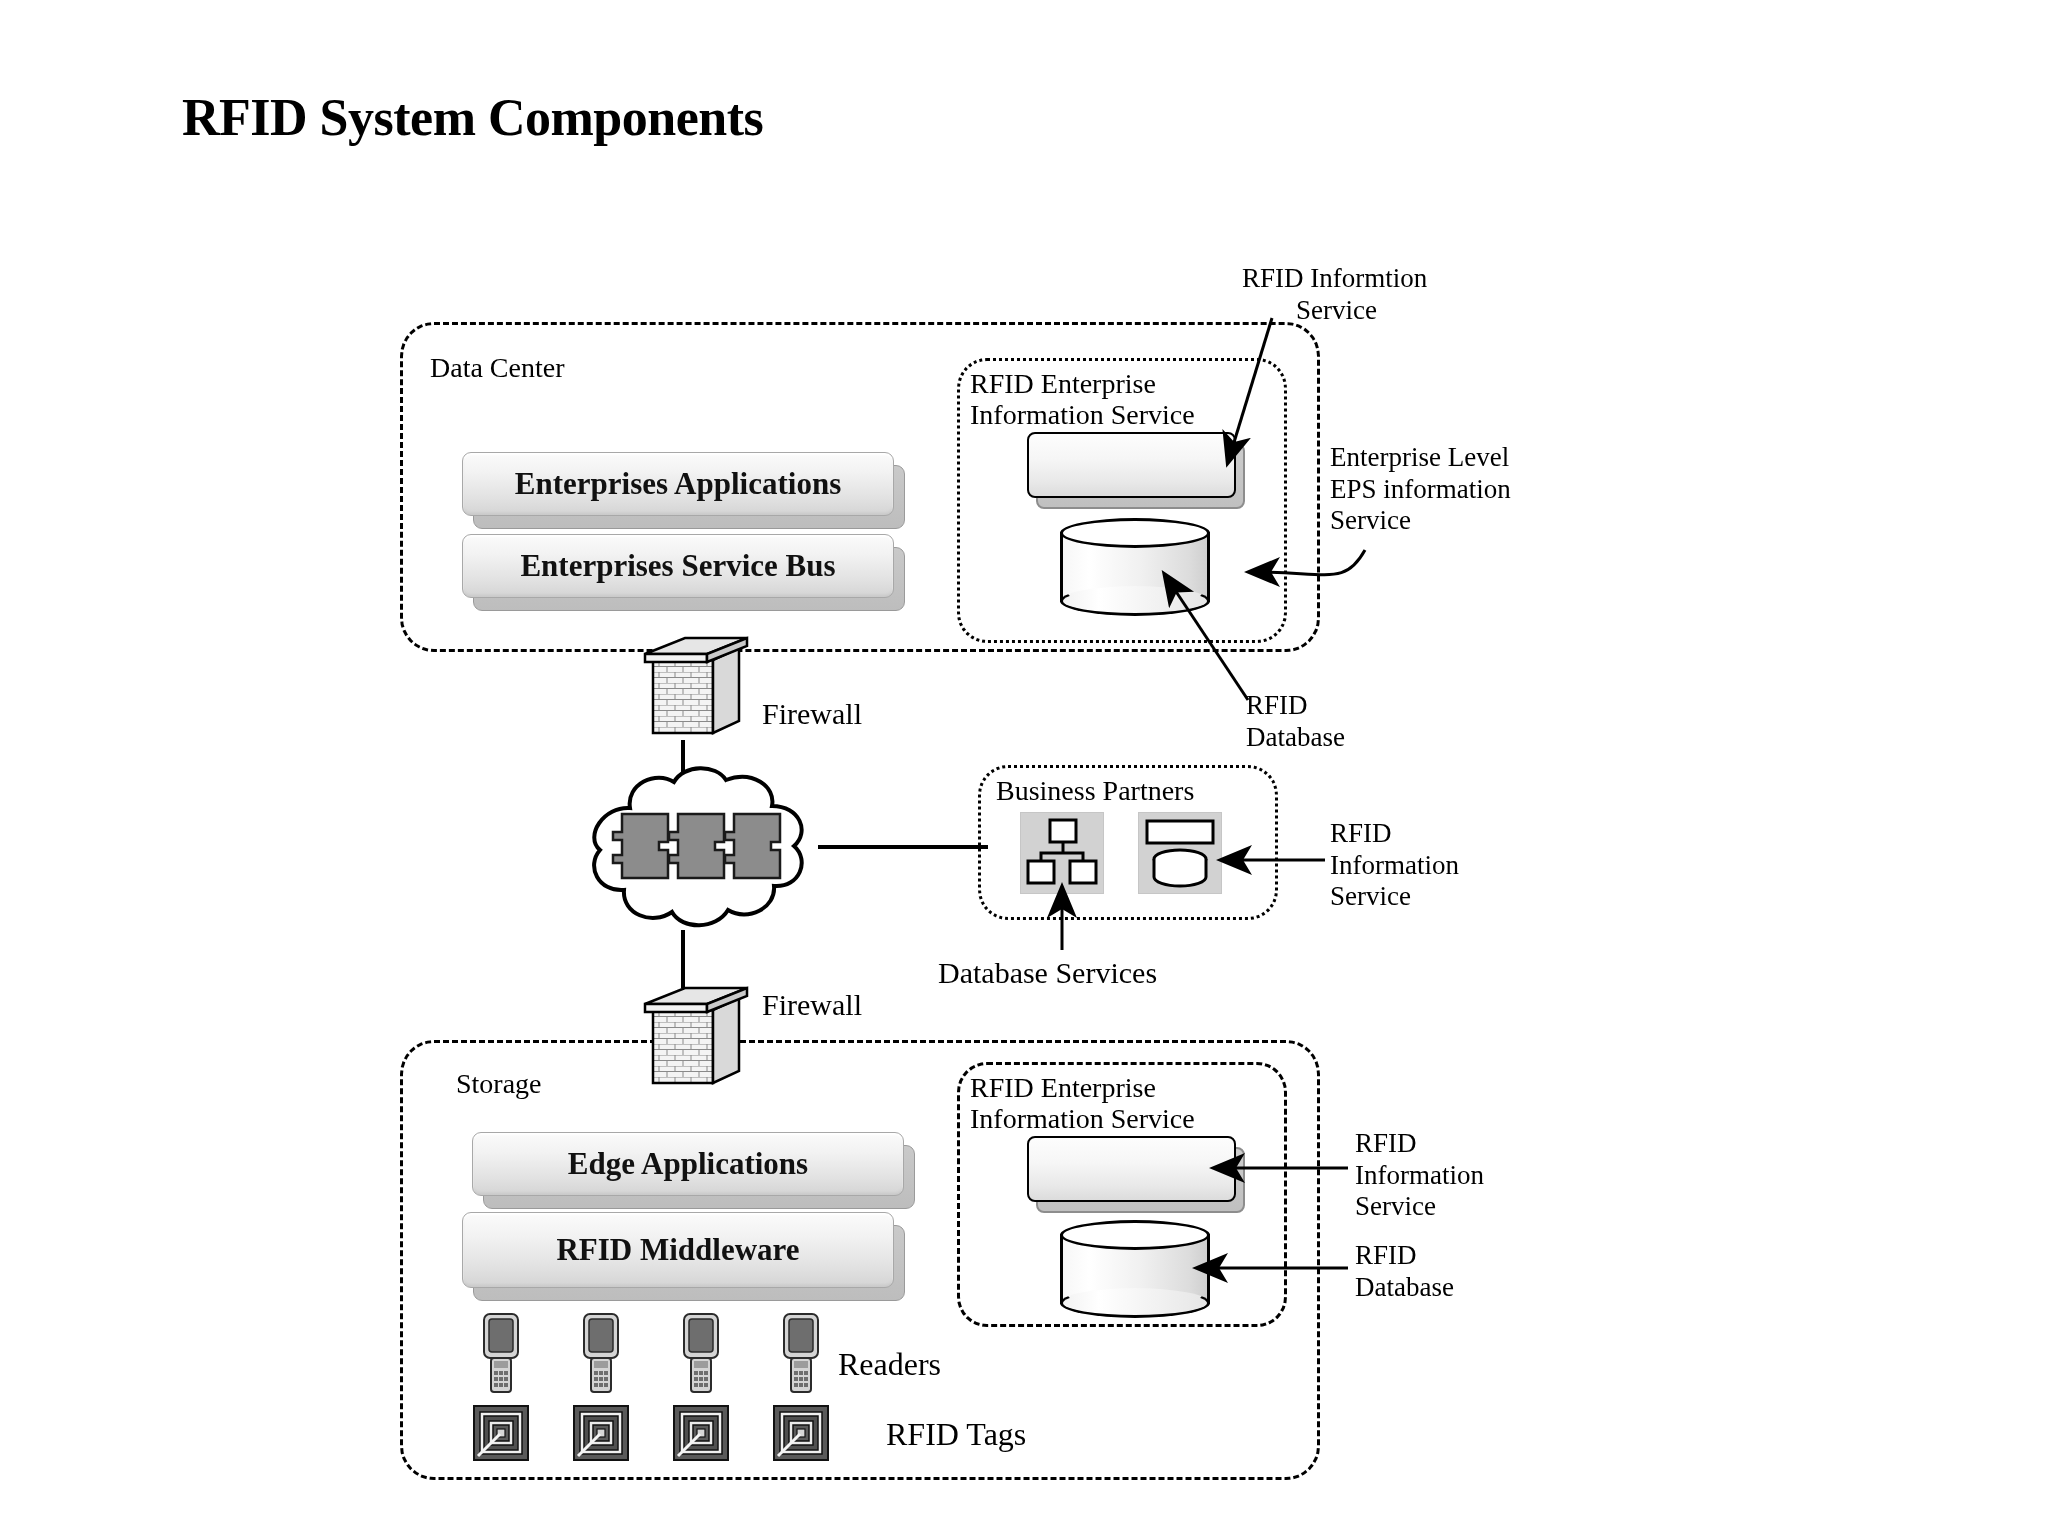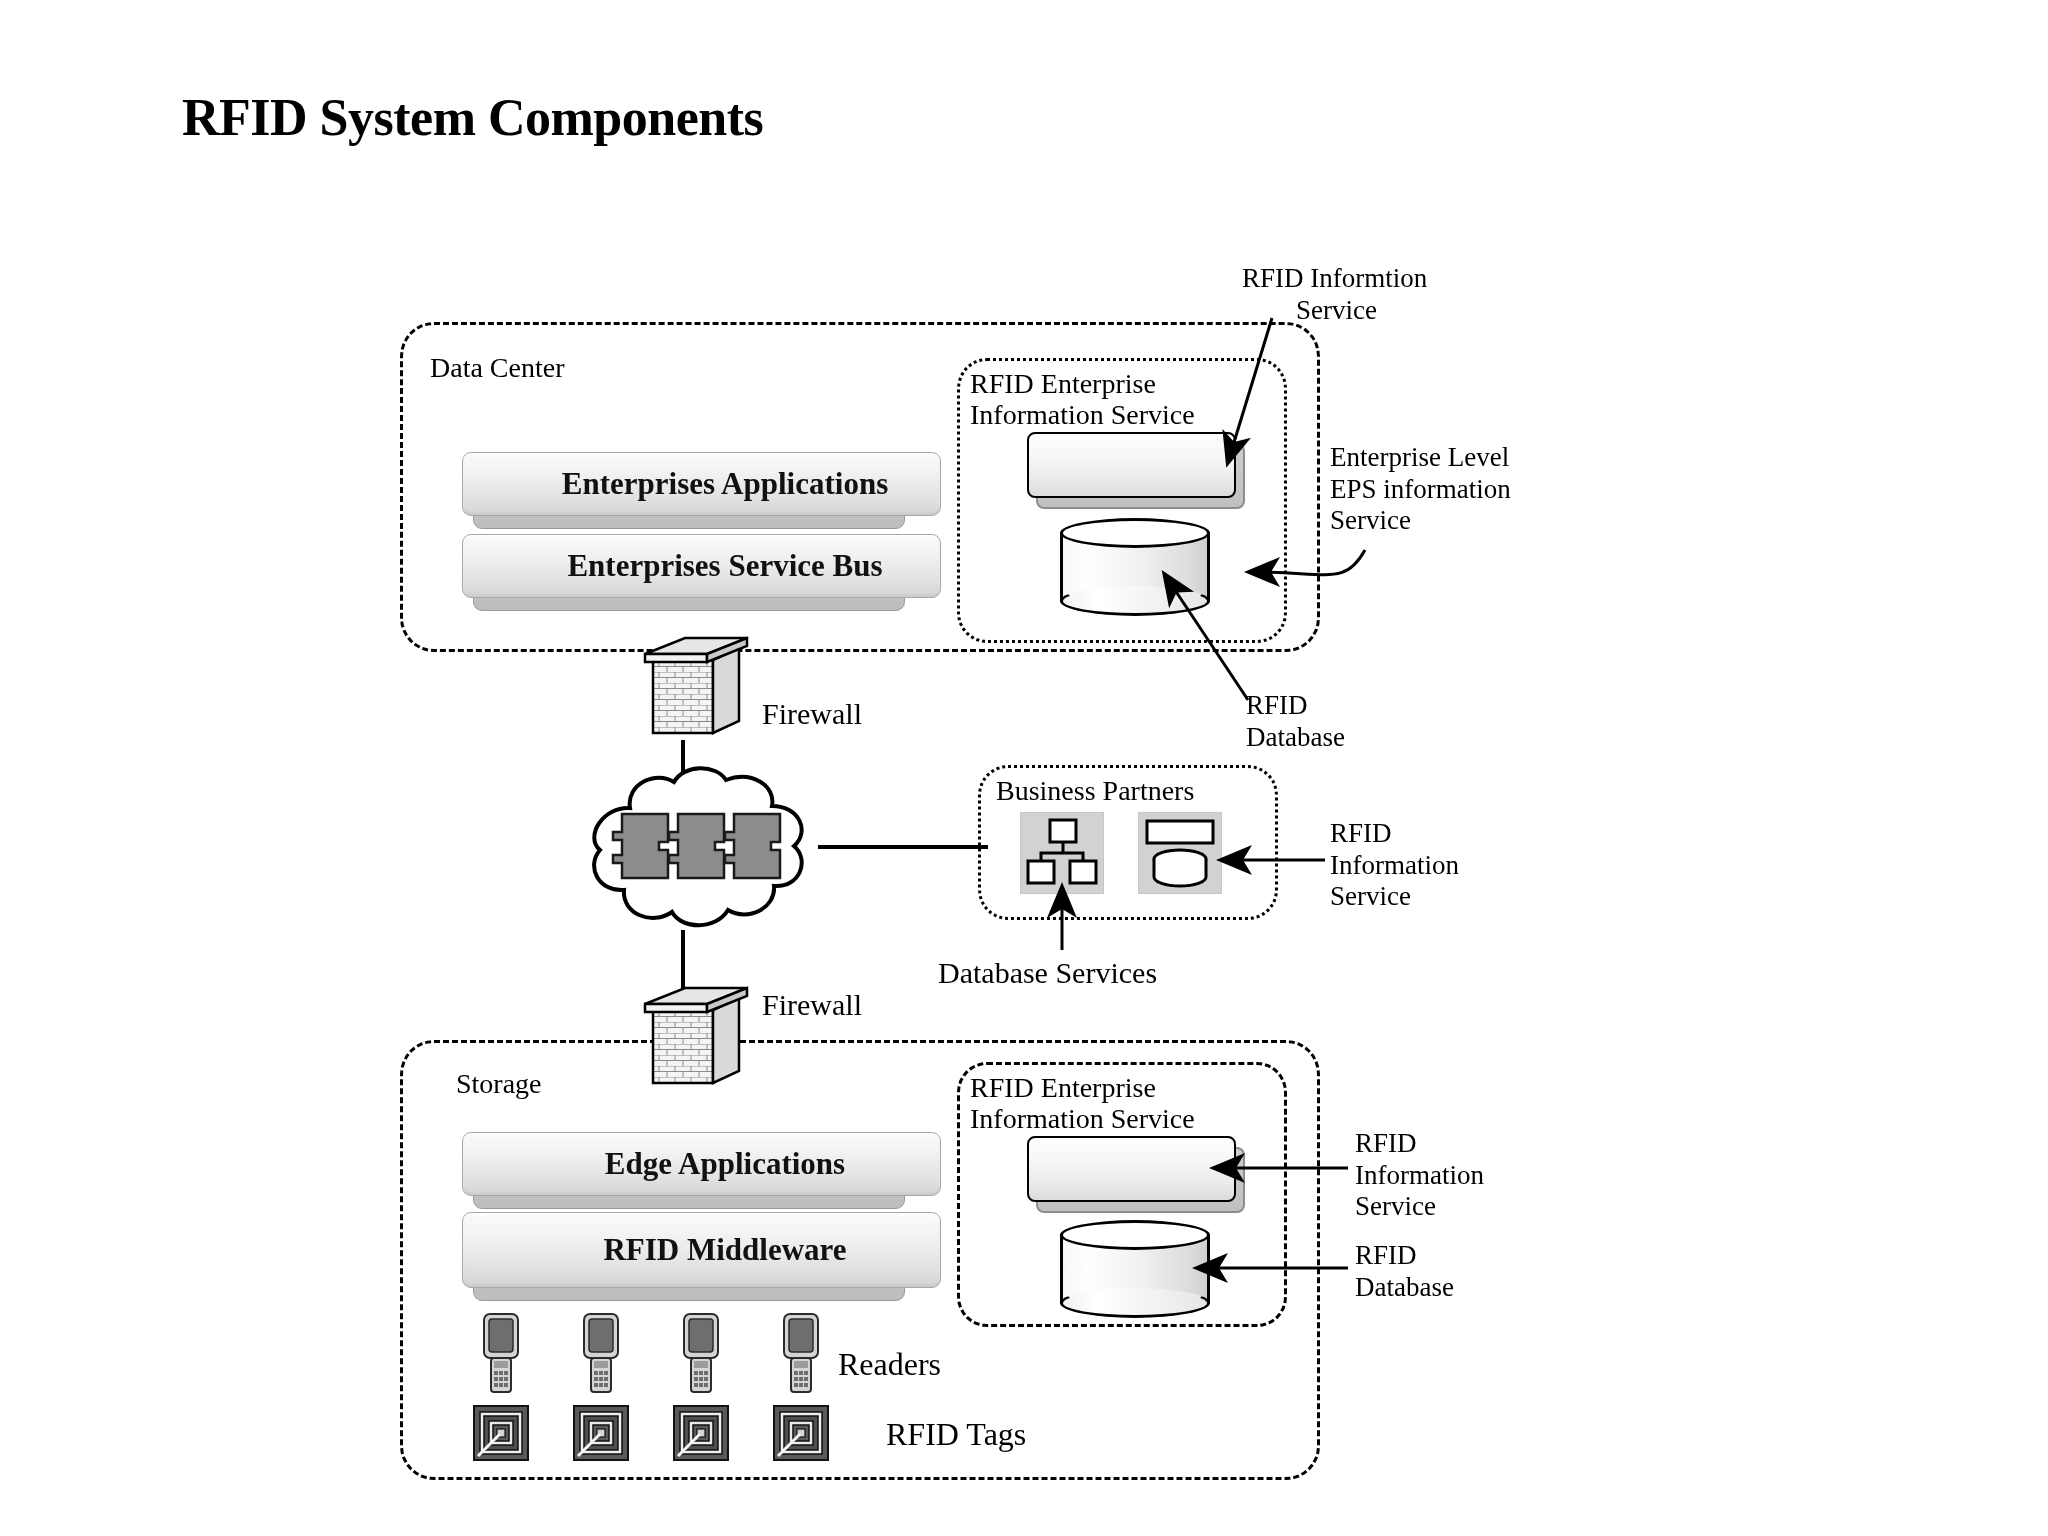--- a/index.html
+++ b/index.html
@@ -38,21 +38,20 @@
     position:absolute;left:11px;top:13px;width:100%;height:100%;
     background:linear-gradient(180deg,#c9c9c9 0%,#bdbdbd 100%);
     border:1px solid #9a9a9a;border-radius:9px;
   }
   .bar3d .face{
     position:absolute;left:0;top:0;width:100%;height:100%;
     background:linear-gradient(180deg,#fbfbfb 0%,#f2f2f2 32%,#e2e2e2 72%,#d4d4d4 100%);
     border:1px solid #a8a8a8;border-radius:9px;
     display:flex;align-items:center;justify-content:center;
     box-shadow:inset 0 2px 2px rgba(255,255,255,.95), inset 0 -2px 3px rgba(0,0,0,.06);
-    padding-left:47px;
   }
   .bar3d .face span{
     font-size:31px;font-weight:bold;color:#111;
     font-family:"Liberation Serif","DejaVu Serif",serif;white-space:nowrap;
   }
 
   
   .slab{position:absolute;}
   .slab .shadow{
     position:absolute;left:9px;top:11px;width:100%;height:100%;
@@ -206,21 +205,21 @@
   <svg width="82" height="80" viewBox="0 0 82 80">
     <rect x="8" y="8" width="66" height="22" fill="#fff" stroke="#000" stroke-width="3"></rect>
     <ellipse cx="41" cy="46" rx="26" ry="9" fill="#fff" stroke="#000" stroke-width="3"></ellipse>
     <path d="M15 46 v18 a26 9 0 0 0 52 0 v-18" fill="#fff" stroke="#000" stroke-width="3"></path>
   </svg>
 </div>
 
 <div class="zone" style="left:400px;top:1040px;width:920px;height:440px;"></div>
 <div class="zone-title" style="left:456px;top:1068px;">Storage</div>
 
-<div class="bar3d" style="left:462px;top:1132px;width:430px;height:62px;">
+<div class="bar3d" style="left:472px;top:1132px;width:430px;height:62px;">
   <div class="shadow"></div>
   <div class="face">
     <span>Edge Applications</span>
   </div>
 </div>
 
 <div class="bar3d" style="left:462px;top:1212px;width:430px;height:74px;">
   <div class="shadow"></div>
   <div class="face">
     <span>RFID Middleware</span>

